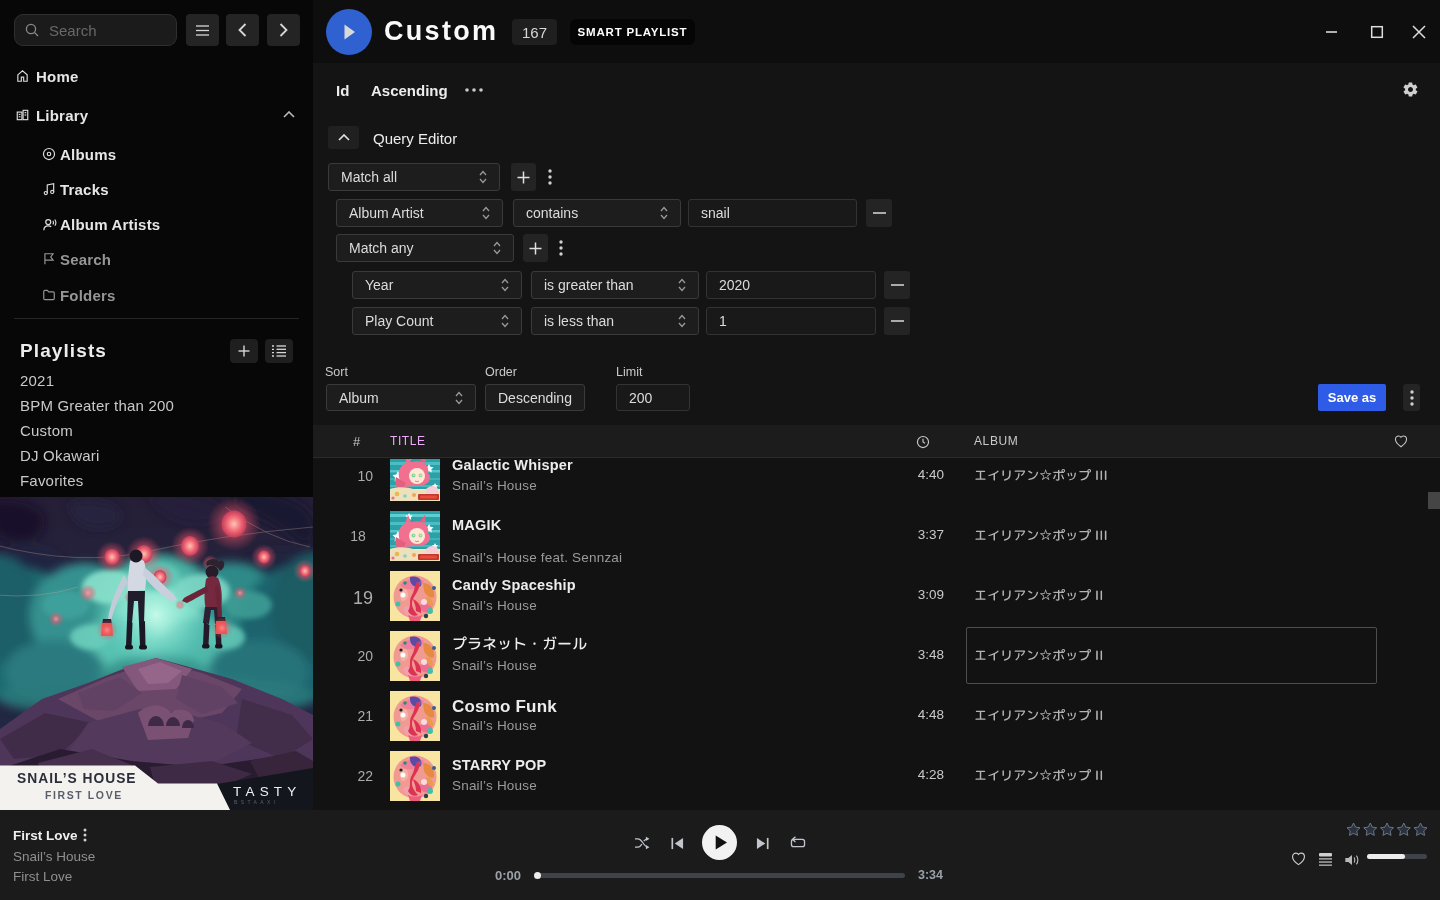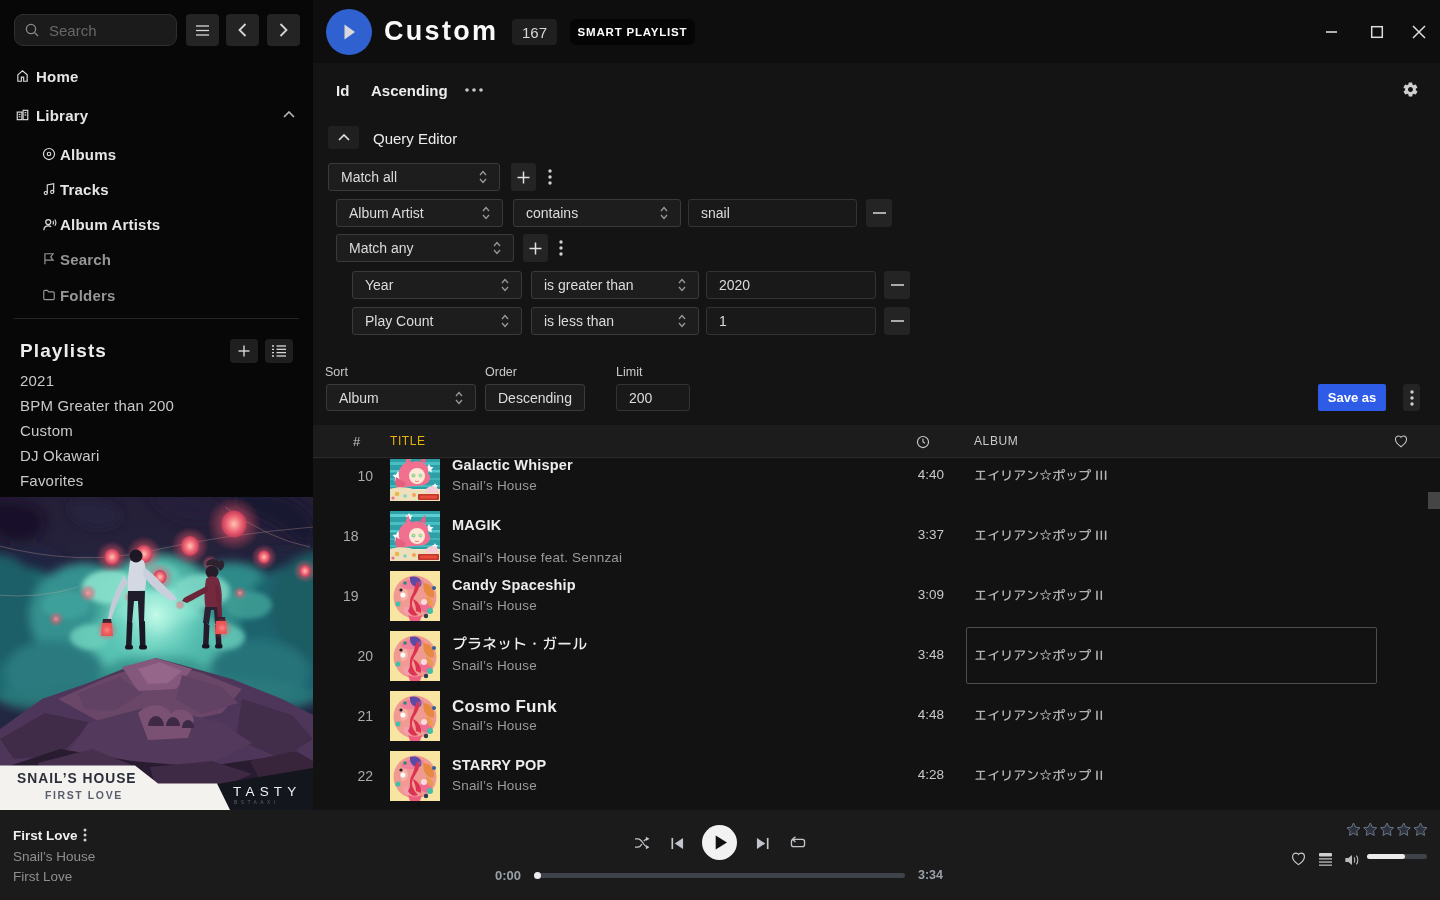--- a/index.html
+++ b/index.html
@@ -405,21 +405,21 @@
         <g fill="#d0d0d0">
           <circle cx="2" cy="2" r="1.7"></circle>
           <circle cx="2" cy="8" r="1.7"></circle>
           <circle cx="2" cy="14" r="1.7"></circle>
         </g>
       </svg>
     </div>
 
   <div style="position:absolute;left:0;top:425px;width:1127px;height:33px;background:#1c1c1c;border-bottom:1px solid #2a2a2a">
     <span style="position:absolute;left:40px;top:9px;color:#c9c9c9;font-size:13px">#</span>
-    <span style="position:absolute;left:77px;top:9px;color:#eab308;font-size:12px;letter-spacing:.6px">TITLE</span>
+    <span style="position:absolute;left:77px;top:9px;color:#f0abfc;font-size:12px;letter-spacing:.6px">TITLE</span>
     <svg width="14" height="14" viewBox="0 0 24 24" style="position:absolute;left:603px;top:10px">
         <circle cx="12" cy="12" r="9.5" fill="none" stroke="#c9c9c9" stroke-width="2"></circle>
         <path d="M12 6.5 V12 L15.5 14" fill="none" stroke="#c9c9c9" stroke-width="2"></path>
       </svg>
     <span style="position:absolute;left:661px;top:9px;color:#c9c9c9;font-size:12px;letter-spacing:.6px">ALBUM</span>
     <svg width="14" height="13" viewBox="0 0 24 22" style="position:absolute;left:1081px;top:10px">
         <path d="M12 20 C12 20 2.5 13.5 2.5 7.3 C2.5 4 5 1.5 8 1.5 C9.7 1.5 11.2 2.4 12 3.7 C12.8 2.4 14.3 1.5 16 1.5 C19 1.5 21.5 4 21.5 7.3 C21.5 13.5 12 20 12 20 Z" fill="none" stroke="#c9c9c9" stroke-width="1.8"></path>
       </svg>
   </div>
 
@@ -498,33 +498,33 @@
           <use href="#th3"></use>
         </svg>
         <div style="position:absolute;left:139px;top:11px;color:#ededed;font-size:14.5px;font-weight:600;letter-spacing:.2px">Galactic Whisper</div>
         <div style="position:absolute;left:139px;top:32px;color:#9a9a9a;font-size:13.5px;letter-spacing:.2px">Snail’s House</div>
         <div style="position:absolute;left:561px;top:21px;width:70px;text-align:right;color:#c9c9c9;font-size:13.5px">4:40</div>
         <svg width="144" height="17" viewBox="0 0 144 17" style="position:absolute;left:661px;top:21px">
           <use href="#ja3" transform="translate(0,13) scale(.93)" fill="#b3b3b3"></use>
         </svg>
       </div>
 <div style="position:absolute;left:0;top:47px;width:1127px;height:60px">
-        <div style="position:absolute;left:30px;top:22px;width:30px;text-align:left;color:#ababab;font-size:14px">18</div>
+        <div style="position:absolute;left:30px;top:22px;width:30px;text-align:center;color:#ababab;font-size:14px">18</div>
         <svg width="50" height="50" viewBox="0 0 50 50" style="position:absolute;left:77px;top:5px">
           <use href="#th3"></use>
         </svg>
         <div style="position:absolute;left:139px;top:11px;color:#ededed;font-size:14.5px;font-weight:600;letter-spacing:.2px">MAGIK</div>
         <div style="position:absolute;left:139px;top:44px;color:#9a9a9a;font-size:13.5px;letter-spacing:.2px">Snail’s House feat. Sennzai</div>
         <div style="position:absolute;left:561px;top:21px;width:70px;text-align:right;color:#c9c9c9;font-size:13.5px">3:37</div>
         <svg width="144" height="17" viewBox="0 0 144 17" style="position:absolute;left:661px;top:21px">
           <use href="#ja3" transform="translate(0,13) scale(.93)" fill="#b3b3b3"></use>
         </svg>
       </div>
 <div style="position:absolute;left:0;top:107px;width:1127px;height:60px">
-        <div style="position:absolute;left:30px;top:22px;width:30px;color:#ababab;font-size:14px">19</div>
+        <div style="position:absolute;left:30px;top:22px;width:30px;text-align:right;color:#ababab;font-size:18px">19</div>
         <svg width="50" height="50" viewBox="0 0 50 50" style="position:absolute;left:77px;top:5px">
           <use href="#th2"></use>
         </svg>
         <div style="position:absolute;left:139px;top:11px;color:#ededed;font-size:14.5px;font-weight:600;letter-spacing:.2px">Candy Spaceship</div>
         <div style="position:absolute;left:139px;top:32px;color:#9a9a9a;font-size:13.5px;letter-spacing:.2px">Snail’s House</div>
         <div style="position:absolute;left:561px;top:21px;width:70px;text-align:right;color:#c9c9c9;font-size:13.5px">3:09</div>
         <svg width="139" height="17" viewBox="0 0 139 17" style="position:absolute;left:661px;top:21px">
           <use href="#ja2" transform="translate(0,13) scale(.93)" fill="#b3b3b3"></use>
         </svg>
       </div>

